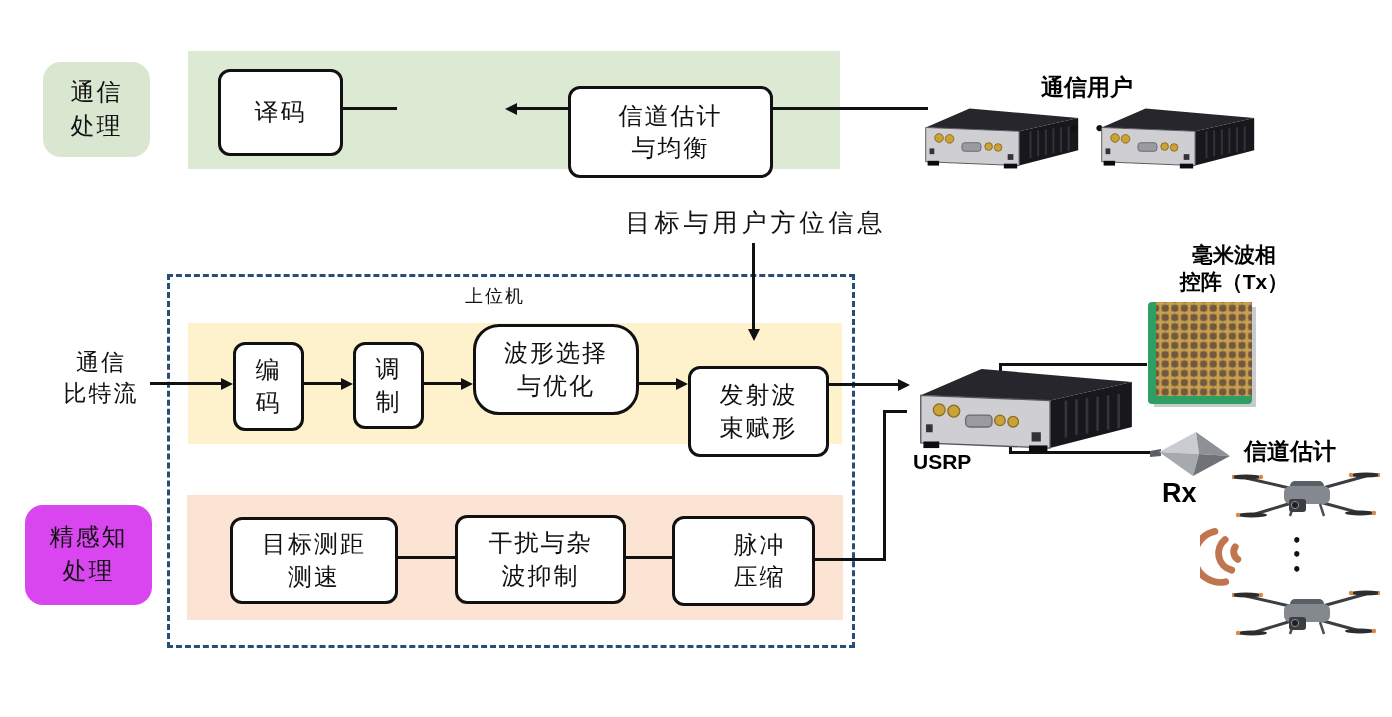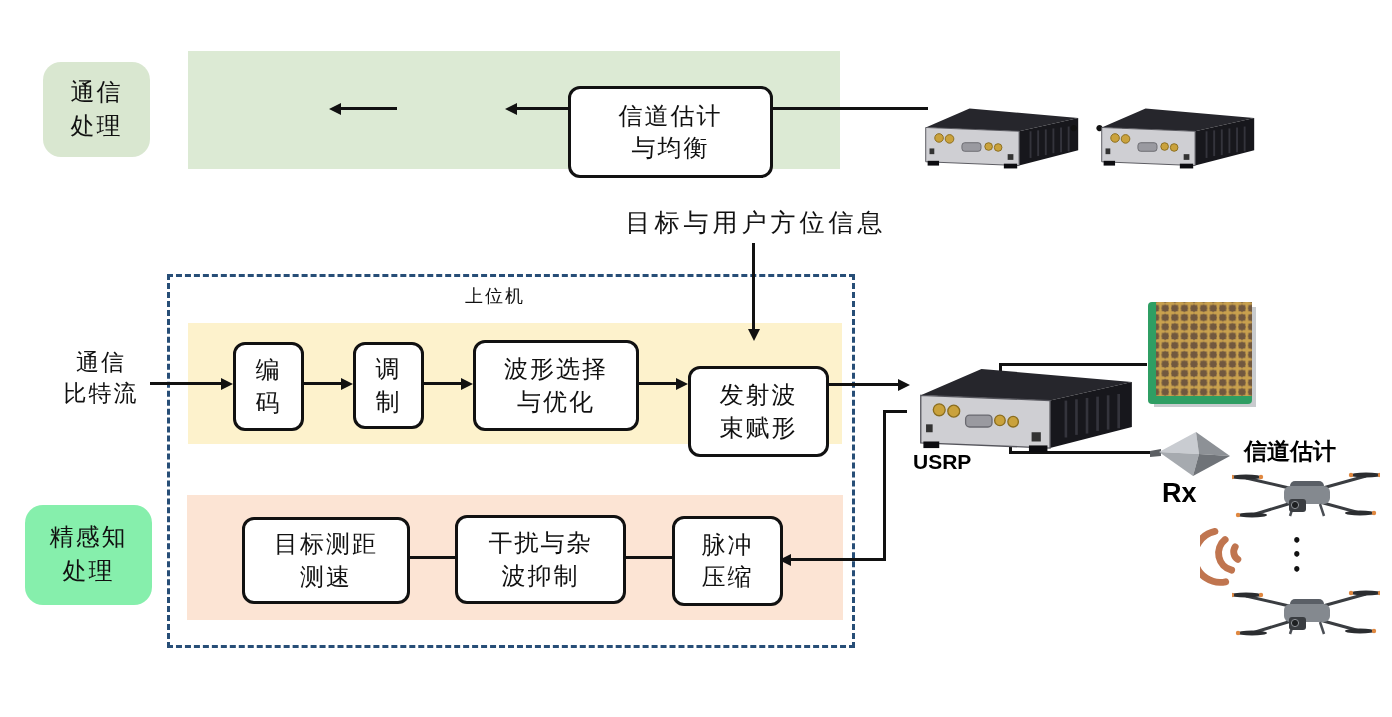--- a/index.html
+++ b/index.html
@@ -9,21 +9,21 @@
   .panel{position:absolute;z-index:1;}
   .panel-green{background:#dcead4;}
   .panel-yellow{background:#fdf2cc;}
   .panel-pink{background:#fce4d4;}
   
   .dashed-box{position:absolute;z-index:2;border:3px dashed #274e77;background:transparent;}
   
   .pill{position:absolute;z-index:2;border-radius:18px;display:flex;align-items:center;justify-content:center;
         text-align:center;white-space:pre-line;font-size:24px;line-height:1.4;letter-spacing:2px;}
   .pill-green{background:#d9e7d0;}
-  .pill-pink{background:#86efac;}
+  .pill-pink{background:#d946ef;}
   
   .node{position:absolute;z-index:4;background:#fff;border:3px solid #111;border-radius:12px;
         display:flex;align-items:center;justify-content:center;text-align:center;
         white-space:pre-line;font-size:24px;line-height:1.35;letter-spacing:2px;}
   
   .lbl{position:absolute;z-index:5;white-space:pre-line;text-align:center;}
   .serif-lbl{font-size:24px;letter-spacing:2px;line-height:1.35;}
   .bold-lbl{font-family:"Liberation Sans","DejaVu Sans",sans-serif;font-weight:bold;color:#000;}
   
   .hline{position:absolute;z-index:3;height:3px;background:#111;}
@@ -46,26 +46,28 @@
   <div class="panel panel-green" style="left:188px;top:51px;width:652px;height:118px;"></div>
   <div class="panel panel-yellow" style="left:188px;top:323px;width:654px;height:121px;"></div>
   <div class="panel panel-pink" style="left:187px;top:495px;width:656px;height:125px;"></div>
   <div class="dashed-box" style="left:167px;top:274px;width:682px;height:368px;"></div>
 
   <div class="pill pill-green" style="left:43px;top:62px;width:107px;height:95px;">通信
 处理</div>
   <div class="pill pill-pink" style="left:25px;top:505px;width:127px;height:100px;">精感知
 处理</div>
 
+  <div class="node" style="left:218px;top:69px;width:119px;height:81px;">译码</div>
   <div class="node" style="left:568px;top:66px;width:199px;height:86px;margin-top:20px;">信道估计
 与均衡</div>
   <div class="hline arrow-l" style="left:340px;top:107px;width:57px;"></div>
   <div class="hline arrow-l" style="left:516px;top:107px;width:52px;"></div>
   <div class="hline arrow-l" style="left:770px;top:107px;width:158px;"></div>
 
+  <div class="lbl bold-lbl" style="left:1020px;top:72px;width:134px;font-size:23px;">通信用户</div>
   <div class="svgwrap" style="left:920px;top:102px;width:162px;height:70px;">
     <svg width="162" height="70" viewBox="0 0 170 72">
       <polygon points="6,26 52,6 166,16 104,30" fill="#26262c"></polygon>
       <polygon points="104,30 166,16 166,50 104,66" fill="#17171c"></polygon>
       <g stroke="#34343c" stroke-width="2">
           <line x1="116" y1="30" x2="116" y2="58"></line>
           <line x1="124" y1="29" x2="124" y2="56"></line>
           <line x1="132" y1="28" x2="132" y2="55"></line>
           <line x1="140" y1="27" x2="140" y2="53"></line>
           <line x1="148" y1="26" x2="148" y2="52"></line>
@@ -116,34 +118,34 @@
 
   <div class="lbl serif-lbl" style="left:45px;top:347px;width:112px;font-size:23px;">通信
 比特流</div>
   <div class="hline arrow-r" style="left:150px;top:382px;width:72px;"></div>
   <div class="node" style="left:233px;top:342px;width:65px;height:83px;">编
 码</div>
   <div class="hline arrow-r" style="left:298px;top:382px;width:44px;"></div>
   <div class="node" style="left:353px;top:342px;width:65px;height:81px;">调
 制</div>
   <div class="hline arrow-r" style="left:418px;top:382px;width:44px;"></div>
-  <div class="node" style="left:473px;top:340px;width:160px;height:85px;">波形选择
+  <div class="node" style="left:473px;top:324px;width:160px;height:85px;border-radius:26px;">波形选择
 与优化</div>
   <div class="hline arrow-r" style="left:633px;top:382px;width:44px;"></div>
   <div class="node" style="left:688px;top:342px;width:135px;height:85px;margin-top:24px;">发射波
 束赋形</div>
   <div class="hline arrow-r" style="left:823px;top:383px;width:76px;"></div>
 
-  <div class="node" style="left:230px;top:517px;width:162px;height:81px;margin-left:12px;">目标测距
+  <div class="node" style="left:230px;top:517px;width:162px;height:81px;">目标测距
 测速</div>
   <div class="hline arrow-l" style="left:395px;top:556px;width:60px;"></div>
   <div class="node" style="left:455px;top:515px;width:165px;height:83px;">干扰与杂
 波抑制</div>
   <div class="hline arrow-l" style="left:623px;top:556px;width:49px;"></div>
-  <div class="node" style="left:672px;top:516px;width:105px;height:84px;">脉冲
+  <div class="node" style="left:672px;top:516px;width:105px;height:84px;padding-left:32px;">脉冲
 压缩</div>
 
   <div class="hline" style="left:883px;top:410px;width:24px;"></div>
   <div class="vline" style="left:883px;top:410px;height:151px;"></div>
   <div class="hline arrow-l" style="left:790px;top:558px;width:95px;"></div>
 
   <div class="svgwrap" style="left:912px;top:361px;width:226px;height:95px;">
     <svg width="226" height="95" viewBox="0 0 170 72">
       <polygon points="6,26 52,6 166,16 104,30" fill="#26262c"></polygon>
       <polygon points="104,30 166,16 166,50 104,66" fill="#17171c"></polygon>
@@ -164,20 +166,22 @@
       <rect x="10" y="48" width="5" height="6" fill="#333"></rect>
         <rect x="90" y="54" width="7" height="7" fill="#333"></rect>
       <rect x="8" y="61" width="12" height="5" fill="#0c0c10"></rect>
         <rect x="88" y="64" width="14" height="5" fill="#0c0c10"></rect>
     </svg>
   </div>
   <div class="lbl bold-lbl" style="left:913px;top:450px;font-size:21px;">USRP</div>
 
   <div class="vline" style="left:999px;top:363px;height:38px;"></div>
   <div class="hline" style="left:999px;top:363px;width:148px;"></div>
+  <div class="lbl bold-lbl" style="left:1146px;top:241px;width:176px;font-size:21px;line-height:1.3;">毫米波相
+控阵（Tx）</div>
   <div class="svgwrap" style="left:1146px;top:299px;width:114px;height:112px;">
     <svg width="114" height="112" viewBox="0 0 114 112">
       <defs>
         <pattern id="pharr" width="9.6" height="9.3" patternUnits="userSpaceOnUse">
           <rect width="9.6" height="9.3" fill="#71583f"></rect>
           <path d="M4.8 1.4 V7.9 M1.5 4.6 H8.1" stroke="#c9a14e" stroke-width="3" stroke-linecap="round"></path>
         </pattern>
       </defs>
       <rect x="8" y="8" width="102" height="100" fill="#9aa0a6" opacity="0.55"></rect>
       <rect x="2" y="3" width="104" height="102" rx="4" fill="#2f9e63"></rect>

